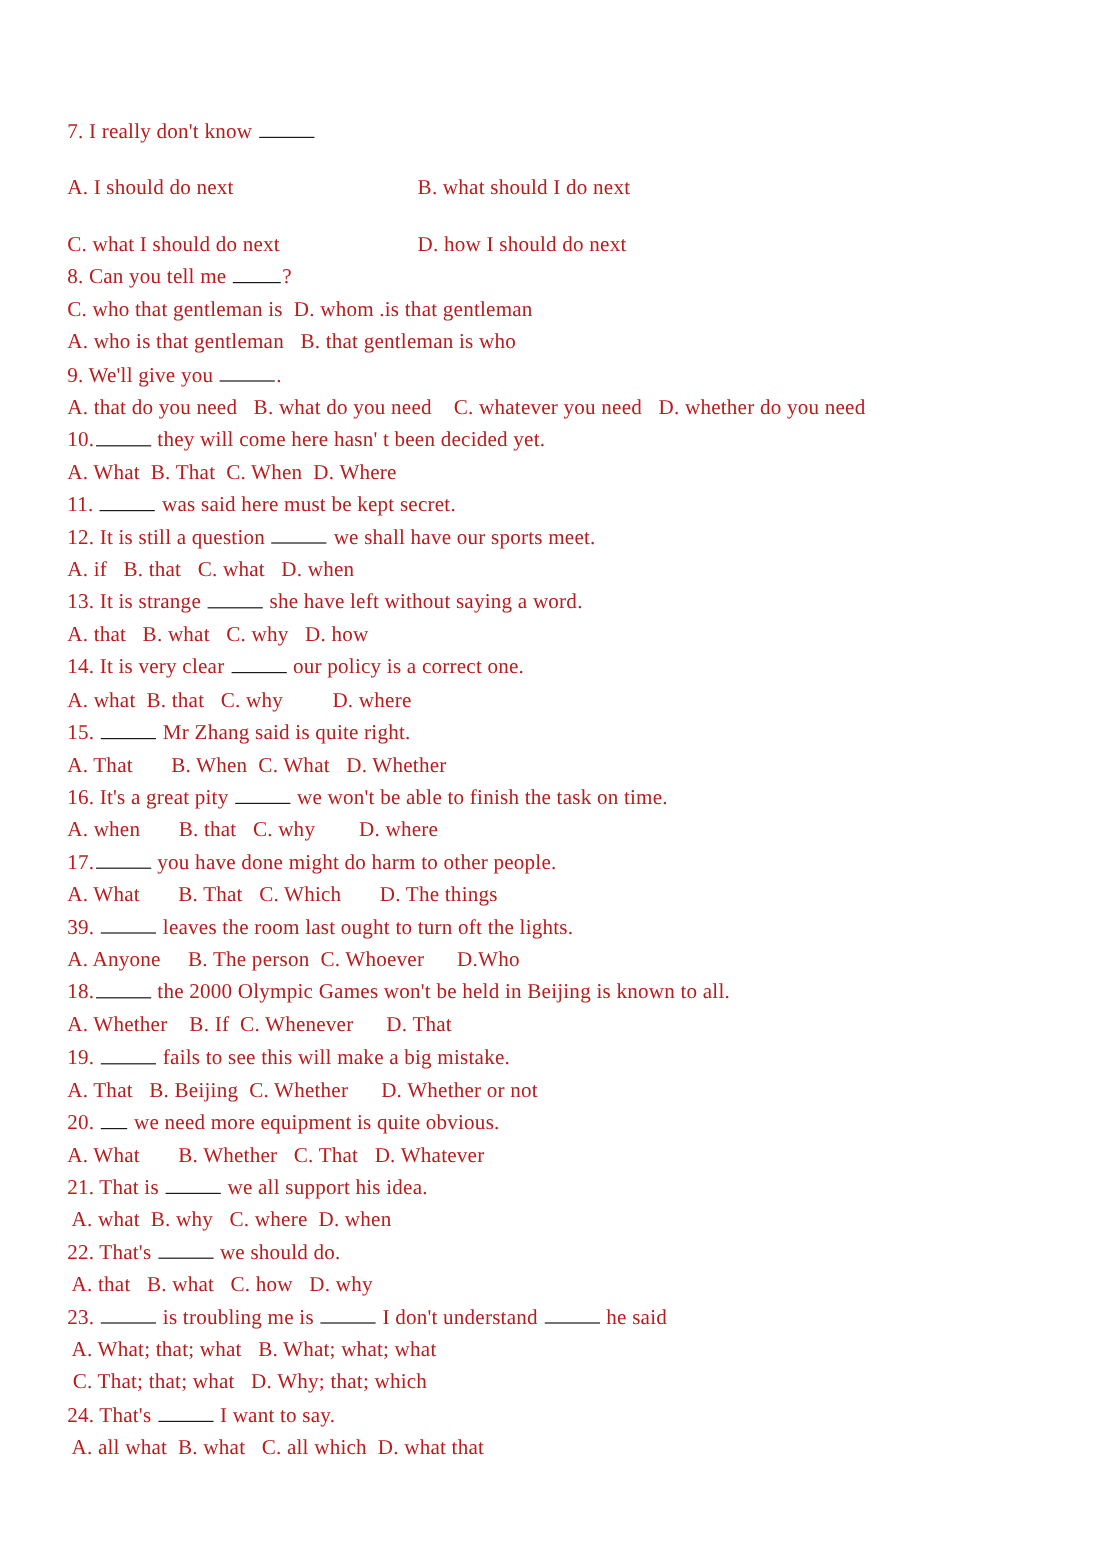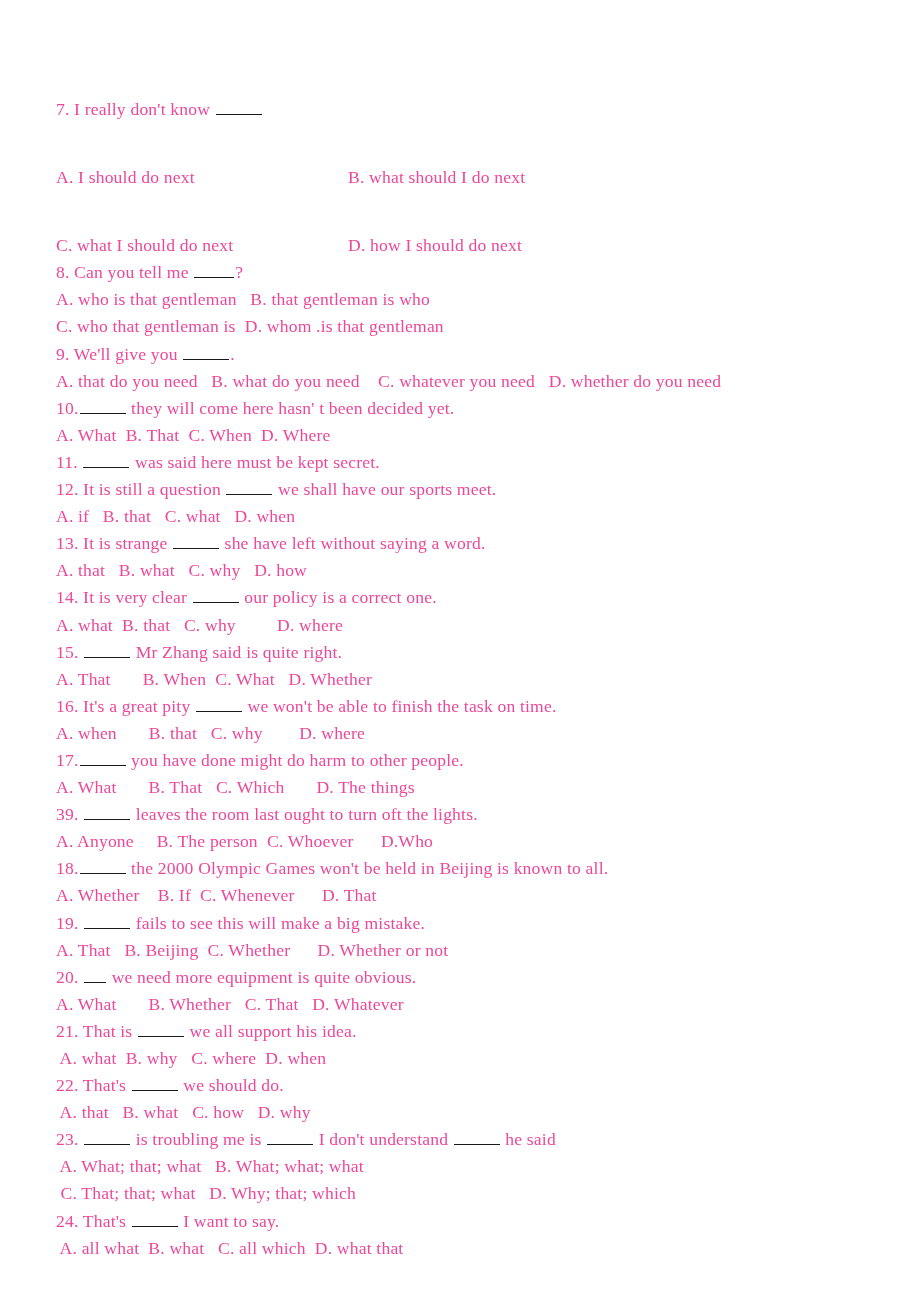--- a/index.html
+++ b/index.html
@@ -29,39 +29,39 @@
     position: absolute;
     left: 56px;
     top: 96px;
     width: 830px;
   }
   .line {
     font-size: 17.6px;
     line-height: 27.1px;
     white-space: pre;
     letter-spacing: 0.01em;
-    color: #ec4899;
+    color: #b91c1c;
   }
   
   .line.stem { }
   
   .line.opts { }
   
   .line.cols {
     position: relative;
   }
   .line.cols .col-a {
     display: inline-block;
     width: 292px;
     white-space: pre;
-    margin-top: 41px;
   }
   .line.cols .col-b {
     display: inline-block;
     white-space: pre;
+    margin-top: 20px;
   }
   .blank {
     display: inline-block;
     border-bottom: 1.3px solid #1a1a1a;
     height: 0.82em;
     vertical-align: baseline;
     margin: 0 1px;
   }
   .blank.w5 { width: 46px; }
   .blank.w4 { width: 40px; }
@@ -69,22 +69,22 @@
 </style>
 </head>
 <body>
 
 <div class="page">
   <div class="content" id="question-list">
       <div class="line stem">7. I really don't know <span class="blank w5"></span></div>
       <div class="line opts cols"><span class="col-a">A. I should do next</span><span class="col-b">B. what should I do next</span></div>
       <div class="line opts cols"><span class="col-a">C. what I should do next</span><span class="col-b">D. how I should do next</span></div>
       <div class="line stem">8. Can you tell me <span class="blank w4"></span>?</div>
+      <div class="line opts"><span>C. who that gentleman is  D. whom .is that gentleman</span></div>
       <div class="line opts"><span>A. who is that gentleman   B. that gentleman is who</span></div>
-      <div class="line opts"><span>C. who that gentleman is  D. whom .is that gentleman</span></div>
       <div class="line stem">9. We'll give you <span class="blank w5"></span>.</div>
       <div class="line opts"><span>A. that do you need   B. what do you need    C. whatever you need   D. whether do you need</span></div>
       <div class="line stem">10.<span class="blank w5"></span> they will come here hasn' t been decided yet.</div>
       <div class="line opts"><span>A. What  B. That  C. When  D. Where</span></div>
       <div class="line stem">11. <span class="blank w5"></span> was said here must be kept secret.</div>
       <div class="line stem">12. It is still a question <span class="blank w5"></span> we shall have our sports meet.</div>
       <div class="line opts"><span>A. if   B. that   C. what   D. when</span></div>
       <div class="line stem">13. It is strange <span class="blank w5"></span> she have left without saying a word.</div>
       <div class="line opts"><span>A. that   B. what   C. why   D. how</span></div>
       <div class="line stem">14. It is very clear <span class="blank w5"></span> our policy is a correct one.</div>

